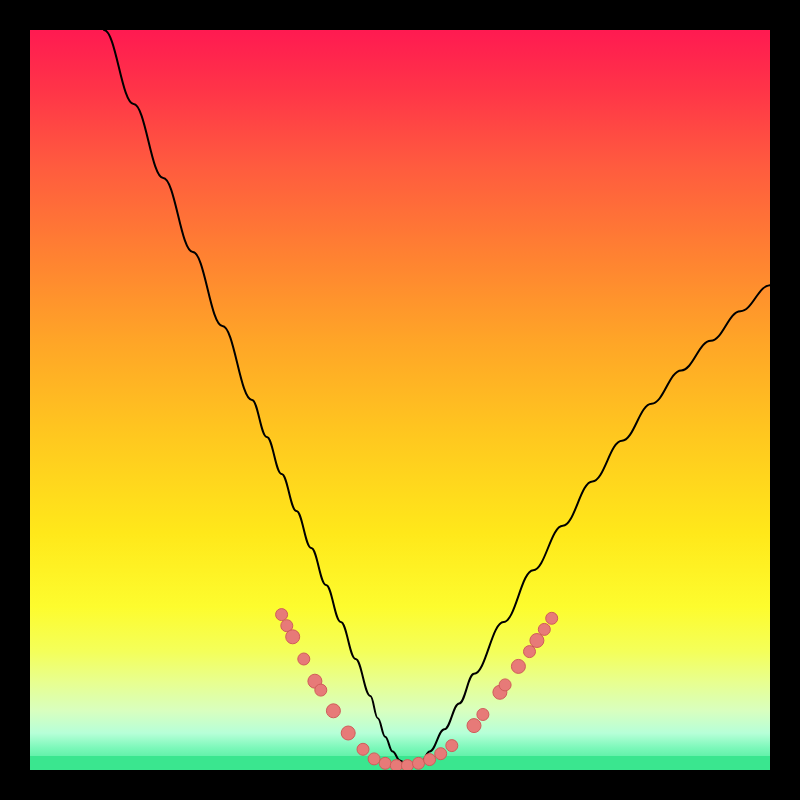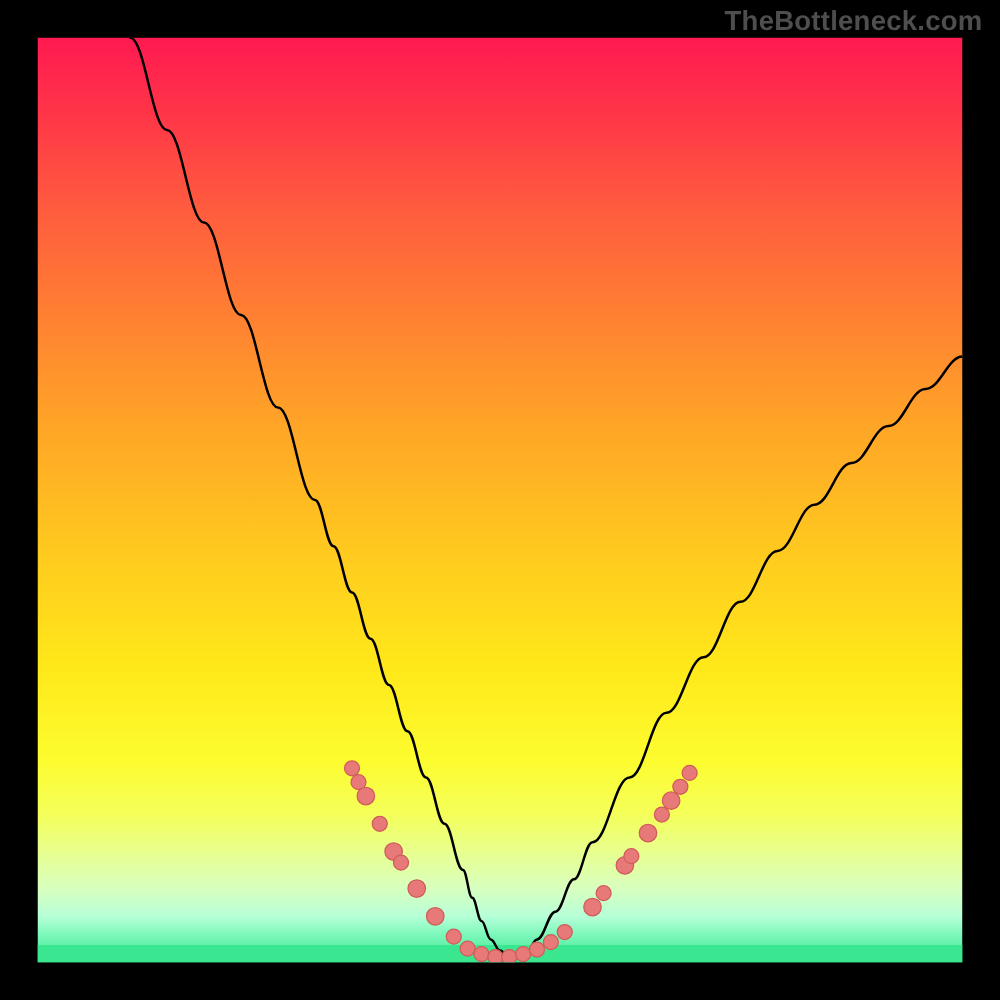--- a/index.html
+++ b/index.html
@@ -80,21 +80,20 @@
   .dot {
     fill: #e77a78;
     stroke: #d05c5a;
     stroke-width: 1;
   }
 </style>
 </head>
 <body>
 
 <div class="frame">
-  <div class="watermark">TheBottleneck.com</div>
 
   <div class="plot-area">
     <div class="gradient-bg"></div>
     <div class="bottom-strip"></div>
 
     <svg id="chart-svg" viewBox="0 0 740 740" preserveAspectRatio="none">
       <path id="curve" class="curve-path" d="M 74.0 0.0 C 85.8 0.0, 91.8 74.0, 103.6 74.0 C 115.4 74.0, 121.4 148.0, 133.2 148.0 C 145.0 148.0, 151.0 222.0, 162.8 222.0 C 174.6 222.0, 180.6 296.0, 192.4 296.0 C 204.2 296.0, 210.2 370.0, 222.0 370.0 C 227.9 370.0, 230.9 407.0, 236.8 407.0 C 242.7 407.0, 245.7 444.0, 251.6 444.0 C 257.5 444.0, 260.5 481.0, 266.4 481.0 C 272.3 481.0, 275.3 518.0, 281.2 518.0 C 287.1 518.0, 290.1 555.0, 296.0 555.0 C 301.9 555.0, 304.9 592.0, 310.8 592.0 C 316.7 592.0, 319.7 629.0, 325.6 629.0 C 331.5 629.0, 334.5 666.0, 340.4 666.0 C 343.4 666.0, 344.8 688.2, 347.8 688.2 C 350.8 688.2, 352.2 706.7, 355.2 706.7 C 358.2 706.7, 359.6 721.5, 362.6 721.5 C 365.6 721.5, 367.0 730.4, 370.0 730.4 C 373.0 730.4, 374.4 735.6, 377.4 735.6 C 380.4 735.6, 381.8 735.6, 384.8 735.6 C 387.8 735.6, 389.2 730.4, 392.2 730.4 C 395.2 730.4, 396.6 721.5, 399.6 721.5 C 405.5 721.5, 408.5 699.3, 414.4 699.3 C 420.3 699.3, 423.3 673.4, 429.2 673.4 C 435.1 673.4, 438.1 643.8, 444.0 643.8 C 455.8 643.8, 461.8 592.0, 473.6 592.0 C 485.4 592.0, 491.4 540.2, 503.2 540.2 C 515.0 540.2, 521.0 495.8, 532.8 495.8 C 544.6 495.8, 550.6 451.4, 562.4 451.4 C 574.2 451.4, 580.2 410.7, 592.0 410.7 C 603.8 410.7, 609.8 373.7, 621.6 373.7 C 633.4 373.7, 639.4 340.4, 651.2 340.4 C 663.0 340.4, 669.0 310.8, 680.8 310.8 C 692.6 310.8, 698.6 281.2, 710.4 281.2 C 722.2 281.2, 728.2 255.3, 740.0 255.3 C 745.9 255.3, 748.9 244.2, 754.8 244.2"></path>
       <g id="dots-group">
           <circle cx="251.6" cy="584.6" r="6" class="dot"></circle>
           <circle cx="256.8" cy="595.7" r="6" class="dot"></circle>

